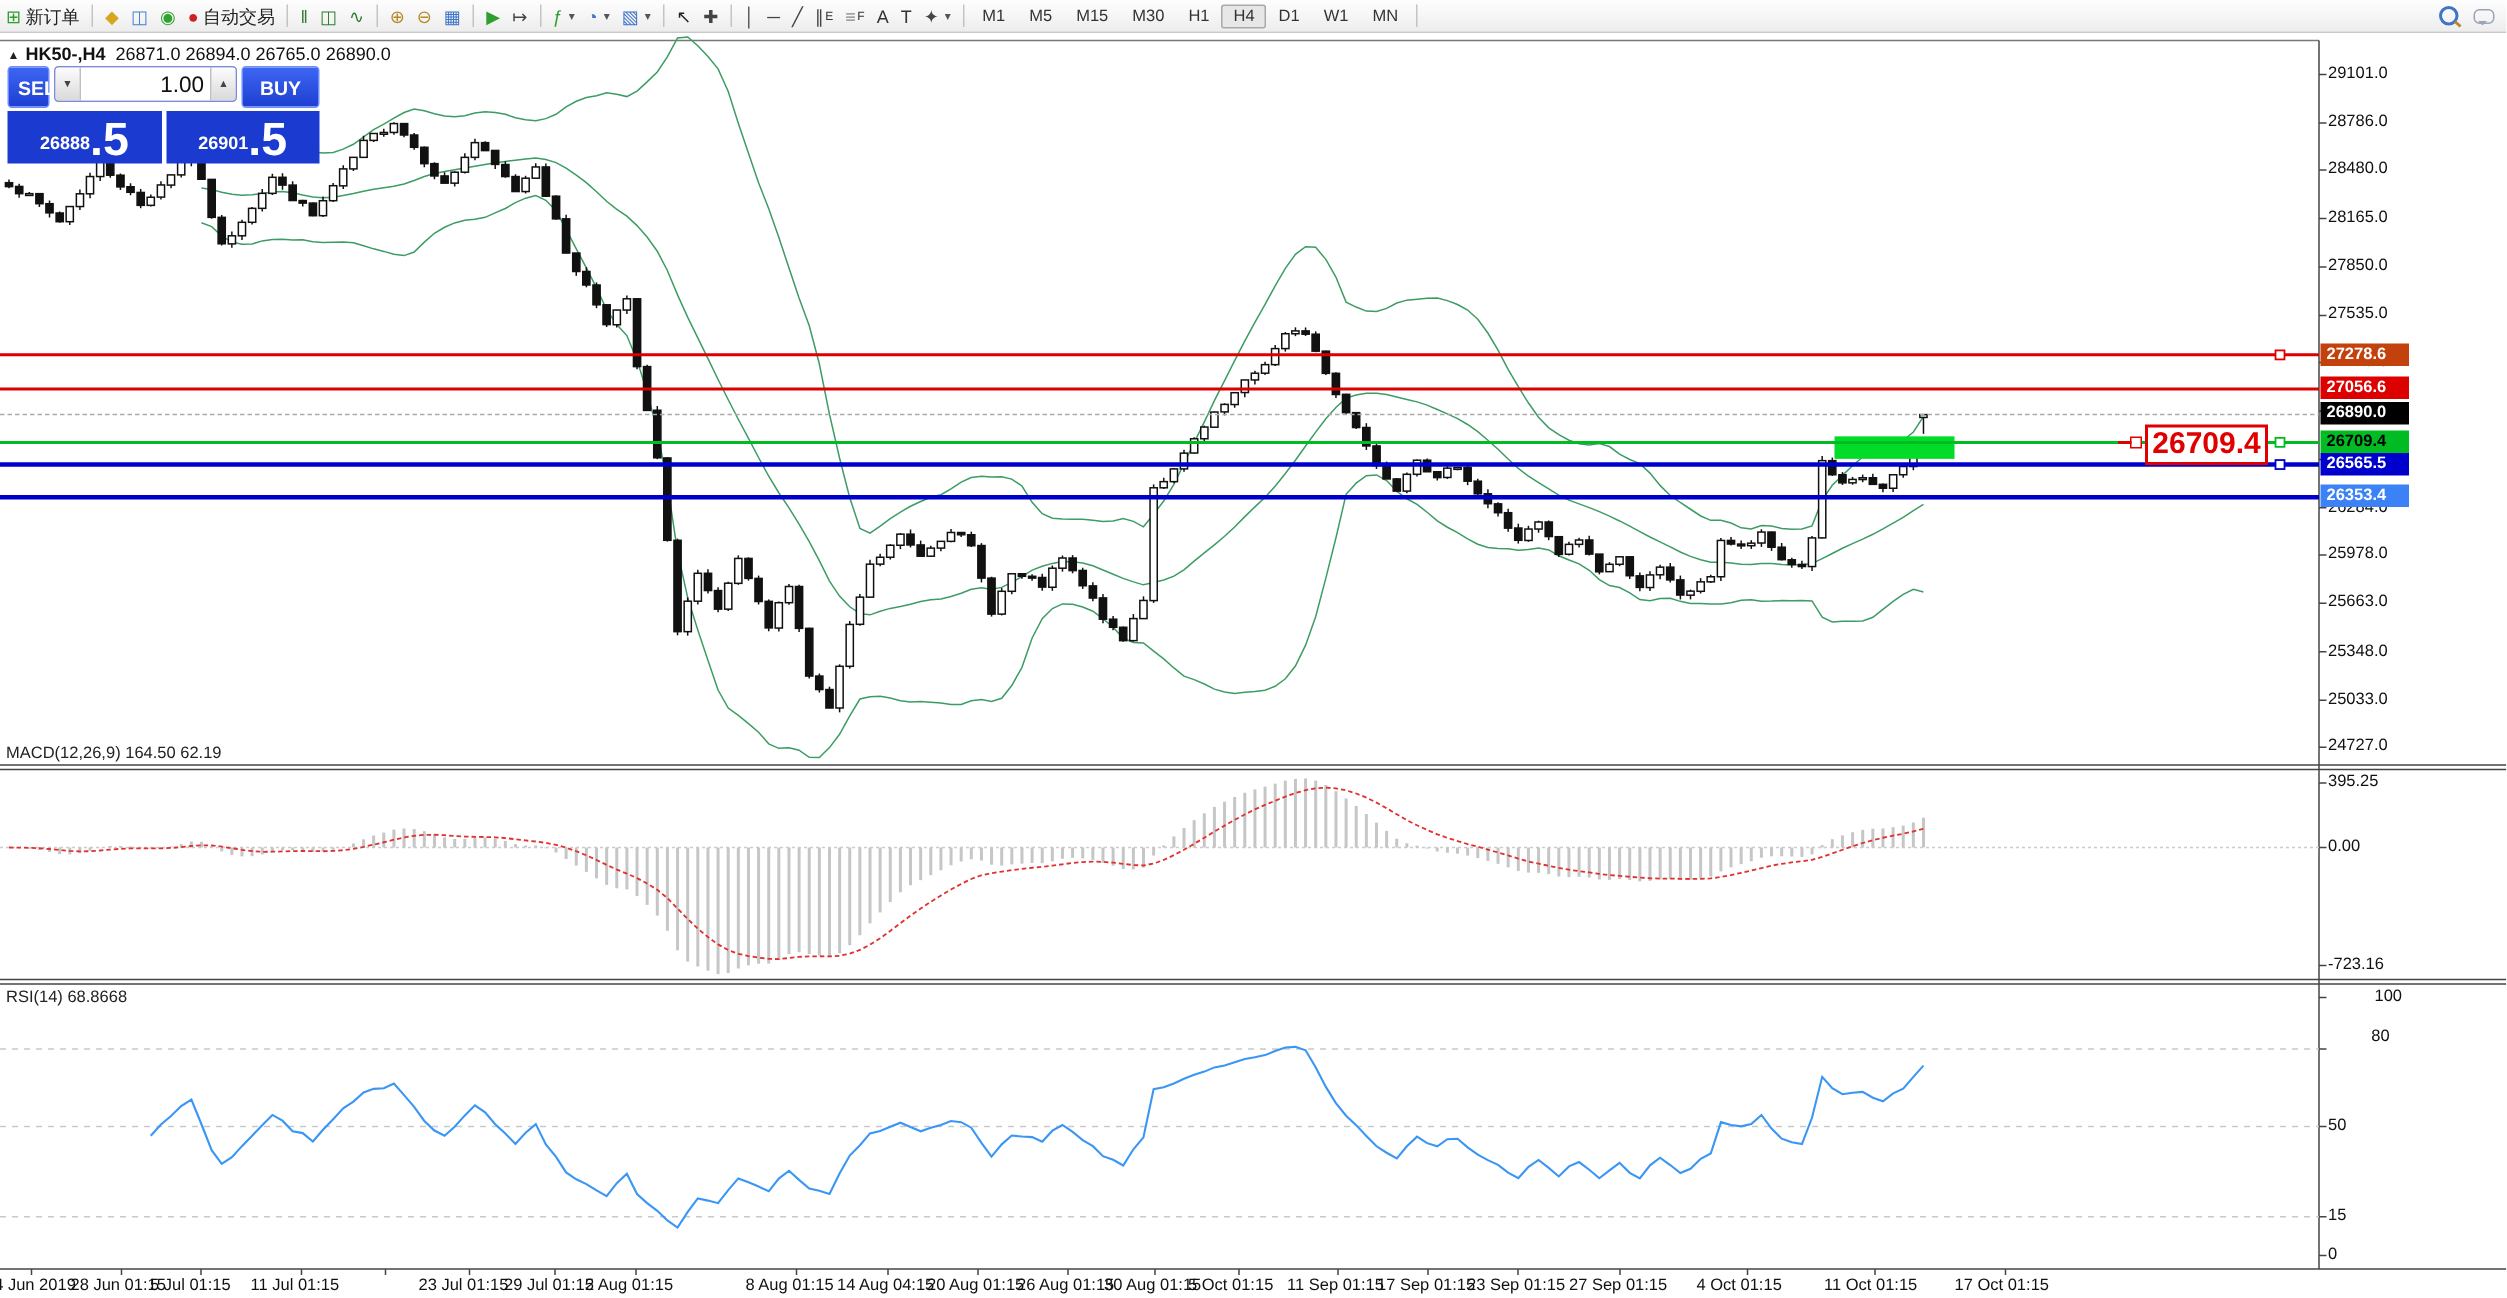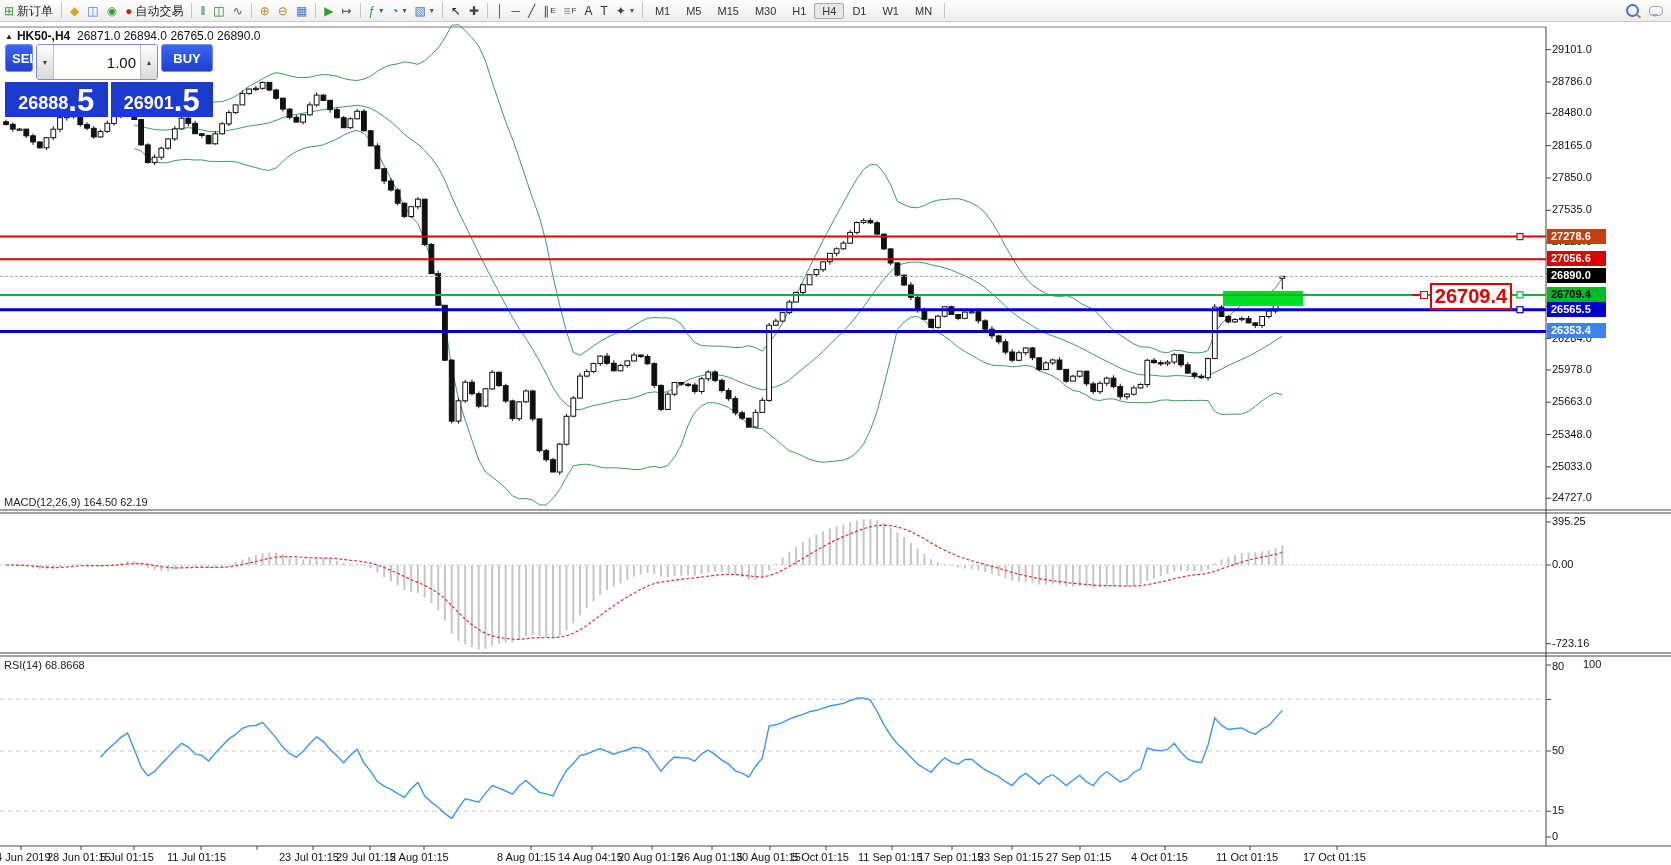--- a/index.html
+++ b/index.html
@@ -31,30 +31,30 @@
     z-index:3;line-height:13px;}
   .xlab{position:absolute;top:829px;font-size:11px;color:#111;white-space:nowrap;z-index:2;}
   .pane-label{position:absolute;left:4px;font-size:11px;color:#222;z-index:2;}
   
   #trade-panel{position:absolute;left:5px;top:22px;width:208px;z-index:6;}
   .tp-top{display:flex;gap:3px;margin-bottom:2px;}
   .tp-btn{background:linear-gradient(#3d66f2,#1e3fd2);border:1px solid #6d8cff;border-radius:3px;color:#fff;
     font-size:13px;font-weight:bold;height:28px;cursor:pointer;font-family:"Liberation Sans",sans-serif;}
   .tp-sell{width:28px;text-align:center;}
   .tp-buy{width:52px;}
-  .tp-vol{flex:1;display:flex;border:1px solid #7a8bd8;border-radius:3px;overflow:hidden;background:#fff;height:36px;box-sizing:border-box;justify-content:center;}
+  .tp-vol{flex:1;display:flex;border:1px solid #7a8bd8;border-radius:3px;overflow:hidden;background:#fff;height:24px;box-sizing:border-box;justify-content:center;}
   .tp-spin{width:17px;background:linear-gradient(#fdfdfd,#d9d9d9);border:none;border-right:1px solid #c0c0c0;
     font-size:7px;color:#444;cursor:pointer;padding:0;}
   .tp-spin:last-child{border-right:none;border-left:1px solid #c0c0c0;}
   .tp-input{flex:1;border:none;outline:none;text-align:right;font-size:15px;padding:0 4px;min-width:0;color:#111;
     font-family:"Liberation Sans",sans-serif;}
   .tp-prices{display:flex;gap:3px;}
   .tp-price{flex:1;background:#1b3ad0;color:#fff;height:34px;display:flex;align-items:flex-end;
     justify-content:center;padding-bottom:1px;cursor:pointer;}
-  .tp-price .main{font-size:18px;font-weight:bold;line-height:26px;}
+  .tp-price .main{font-size:12px;font-weight:bold;line-height:26px;}
   .tp-price .big{font-size:31px;font-weight:bold;line-height:30px;}
   
   #price-callout{position:absolute;left:1430px;width:78px;z-index:4;border:2px solid #e00000;background:#fff;
     color:#e00000;font-size:20px;font-weight:bold;text-align:center;line-height:23px;}
   #callout-anchor{position:absolute;z-index:4;width:6px;height:6px;border:1px solid #e00000;background:#fff;}
   #callout-dash{position:absolute;z-index:4;width:9px;height:2px;background:#e00000;}
   #cn-note{position:absolute;left:1286px;top:330px;z-index:4;font-size:31px;font-weight:bold;color:#00cc00;
     letter-spacing:5px;text-shadow:2px 2px 0 #555;white-space:nowrap;}
 </style>
 </head>
@@ -862,21 +862,21 @@
       <div class="ytick" style="top: 309.552px;">26284.0</div>
       <div class="ytick" style="top: 340.929px;">25978.0</div>
       <div class="ytick" style="top: 373.229px;">25663.0</div>
       <div class="ytick" style="top: 405.529px;">25348.0</div>
       <div class="ytick" style="top: 437.829px;">25033.0</div>
       <div class="ytick" style="top: 469.206px;">24727.0</div>
       <div class="ytick" style="top: 492.997px;">395.25</div>
       <div class="ytick" style="top: 536px;">0.00</div>
       <div class="ytick" style="top: 614.68px;">-723.16</div>
       <div class="ytick" style="top: 636px; margin-left: 31px;">100</div>
-      <div class="ytick" style="top: 638px;">80</div>
+      <div class="ytick" style="top: 663px; text-align: center;">80</div>
       <div class="ytick" style="top: 722px;">50</div>
       <div class="ytick" style="top: 782.2px;">15</div>
       <div class="ytick" style="top: 808px;">0</div>
       <div class="badge" style="top: 206.567px; background: #c2410c; color: rgb(255, 255, 255);">27278.6</div>
       <div class="badge" style="top: 229.331px; background: rgb(221, 0, 0); color: rgb(255, 255, 255);">27056.6</div>
       <div class="badge" style="top: 264.932px; background: rgb(0, 187, 34); color: rgb(0, 0, 0);">26709.4</div>
       <div class="badge" style="top: 279.688px; background: rgb(0, 0, 204); color: rgb(255, 255, 255);">26565.5</div>
       <div class="badge" style="top: 301.436px; background: #3b82f6; color: rgb(255, 255, 255);">26353.4</div>
       <div class="badge" style="top: 246.414px; background: rgb(0, 0, 0); color: rgb(255, 255, 255);">26890.0</div>
       <div class="xlab" style="top: 829px; left: -10px;">24 Jun 2019</div>

